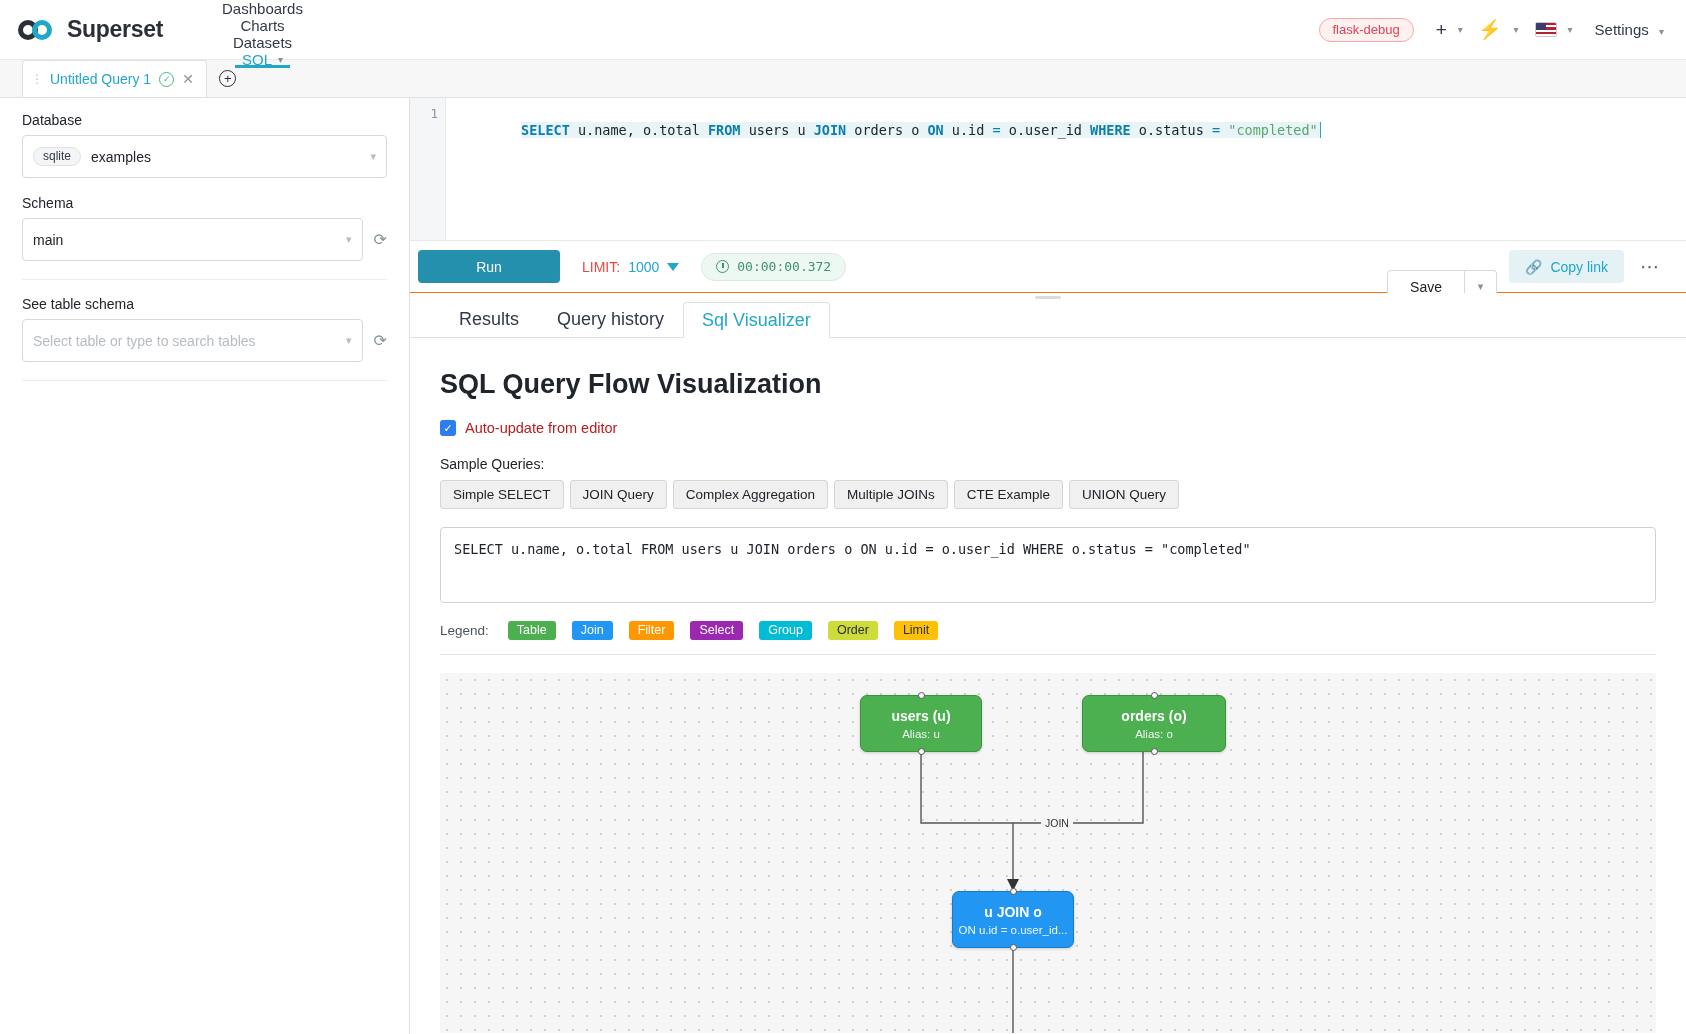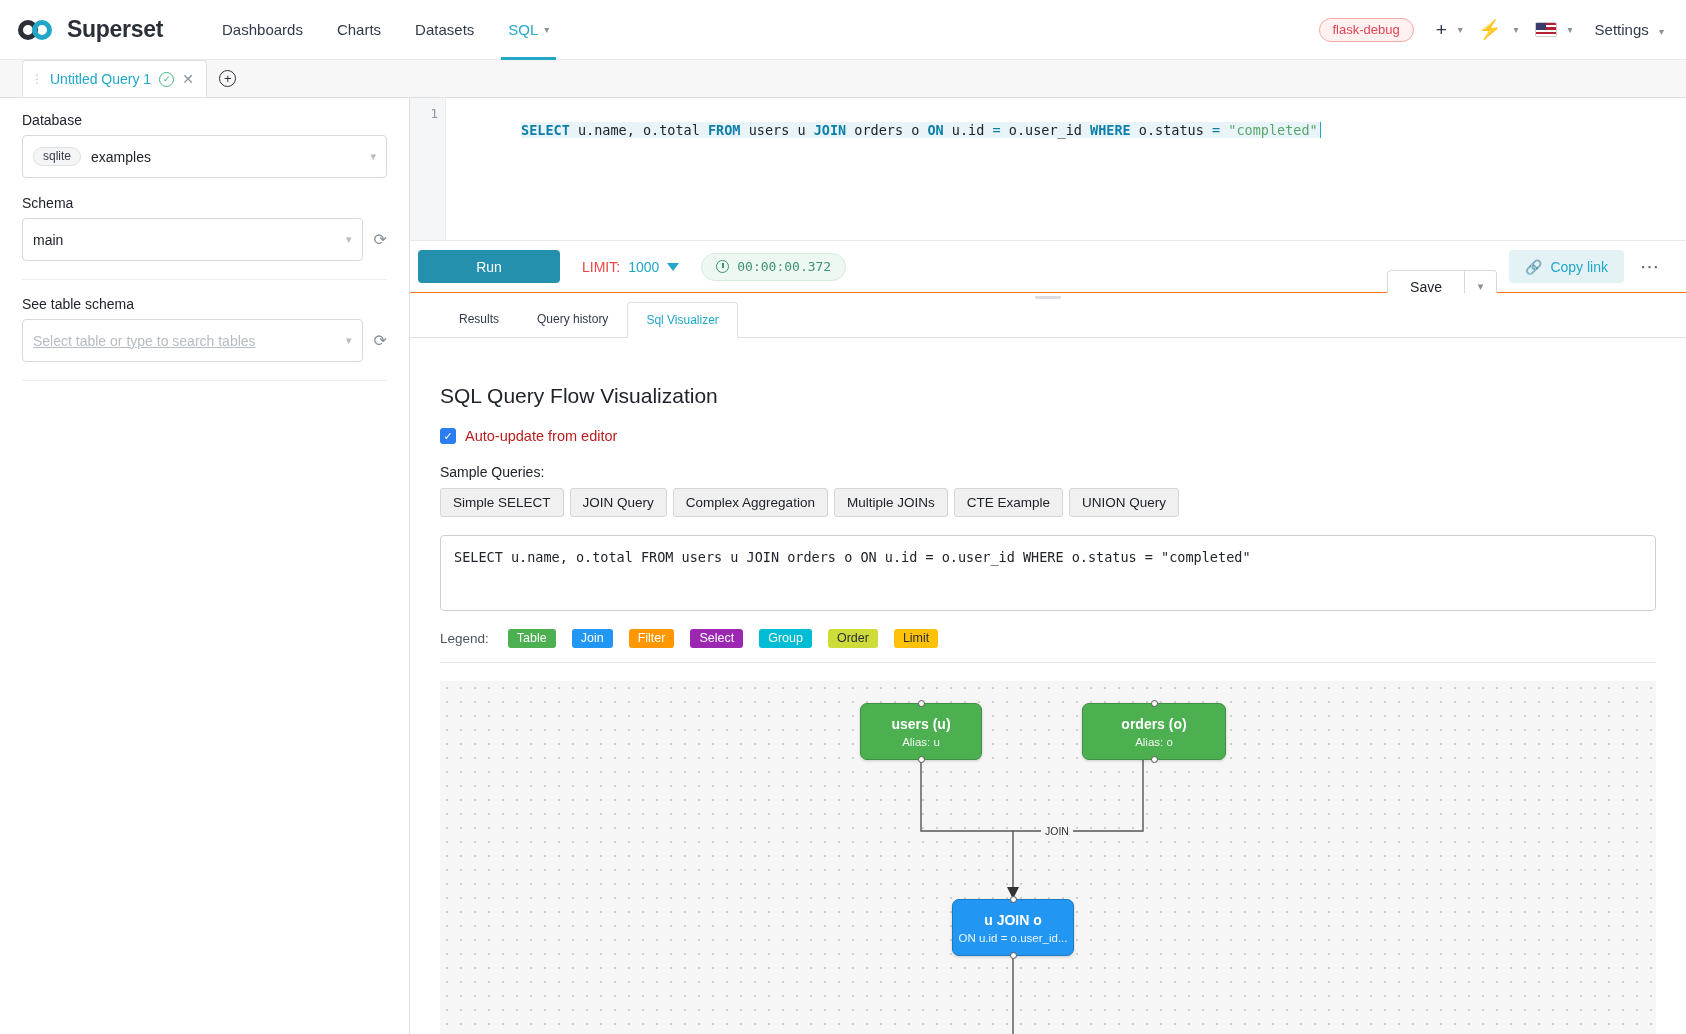--- a/index.html
+++ b/index.html
@@ -21,21 +21,21 @@
     padding: 0 22px 0 18px;
     background: #fff;
     position: relative;
   }
   .brand { display: flex; align-items: center; gap: 9px; margin-right: 42px; }
   .brand-logo { width: 40px; height: 24px; position: relative; }
   .brand-logo .ring { position: absolute; top: 2px; width: 20px; height: 20px; border-radius: 50%; border: 5px solid #2a2f38; }
   .brand-logo .ring.l { left: 0; }
   .brand-logo .ring.r { left: 14px; border-color: #20a7c9; }
   .brand-text { font-size: 23px; font-weight: bold; letter-spacing: -0.3px; color: #2a2f38; }
-  .nav-links { display: flex; align-items: center; gap: 0; height: 60px; }
+  .nav-links { display: flex; align-items: center; gap: 0; height: 60px; flex-direction: column; }
   .nav-link {
     font-size: 15px; color: #323a49; padding: 0 17px; height: 60px;
     display: flex; align-items: center; cursor: pointer; position: relative;
   }
   .nav-link.active { color: #20a7c9; }
   .nav-link.active::after {
     content: ""; position: absolute; left: 10px; right: 10px; bottom: 0;
     height: 3px; background: #20a7c9;
   }
   .caret { display: inline-block; margin-left: 6px; font-size: 10px; color: #879399; }
@@ -92,21 +92,21 @@
   .left-panel {
     width: 410px; border-right: 1px solid #e0e0e0; padding: 14px 22px 0;
     background: #fff; flex-shrink: 0;
   }
   .field-label { font-size: 14px; color: #20242b; margin-bottom: 7px; }
   .select-box {
     height: 43px; border: 1px solid #d9d9d9; border-radius: 4px; background: #fff;
     display: flex; align-items: center; padding: 0 10px; cursor: pointer; position: relative;
   }
   .select-box .val { font-size: 14px; color: #20242b; }
-  .select-box .ph { font-size: 14px; color: #b6bcc2; text-decoration: underline; }
+  .select-box .ph { font-size: 14px; color: #b6bcc2; }
   .sel-caret { margin-left: auto; color: #b6bcc2; font-size: 11px; }
   .db-pill {
     background: #f4f5f6; border: 1px solid #e0e0e0; border-radius: 11px;
     font-size: 12px; padding: 1px 9px 2px; margin-right: 10px; color: #323a49;
   }
   .field-group { margin-bottom: 17px; }
   .row-with-refresh { display: flex; align-items: center; gap: 11px; }
   .row-with-refresh .select-box { flex: 1; }
   .refresh-icon { color: #879399; font-size: 16px; cursor: pointer; line-height: 1; }
   .divider { height: 1px; background: #eceff1; margin: 18px 0 16px; }
@@ -182,31 +182,31 @@
   }
   .drag-handle .bar { width: 26px; height: 3px; background: #dadce0; border-radius: 2px; }
 
   
   .result-tabs {
     display: flex; align-items: flex-end; padding: 0 0 0 30px; height: 37px;
     border-bottom: 1px solid #e0e0e0; background: #fff;
   }
   .rtab {
     height: 36px; padding: 0 18px; display: flex; align-items: center;
-    font-size: 12px; color: #323a49; cursor: pointer;
+    font-size: 18px; color: #323a49; cursor: pointer;
     border: 1px solid transparent; border-radius: 4px 4px 0 0;
   }
   .rtab.active {
     color: #20a7c9; border-color: #e0e0e0; border-bottom-color: #fff;
     background: #fff; margin-bottom: -1px;
   }
 
   
   .viz-content { flex: 1; overflow: hidden; padding: 30px 30px 0 30px; }
-  .viz-title { font-size: 21px; font-weight: normal; color: #20242b; margin: 16px 0 20px; }
+  .viz-title { font-size: 27px; font-weight: bold; color: #20242b; margin: 1px 0 20px; }
   .chk-row { display: flex; align-items: center; gap: 9px; margin-bottom: 20px; }
   .chkbox {
     width: 16px; height: 16px; background: #2c7ef0; border-radius: 3px;
     display: flex; align-items: center; justify-content: center; color: #fff;
     font-size: 11px; cursor: pointer;
   }
   .chk-label { font-size: 14.5px; color: #b91c1c; }
   .samples-lbl { font-size: 14px; color: #20242b; margin-bottom: 8px; }
   .sample-row { display: flex; gap: 6px; margin-bottom: 18px; }
   .sample-btn {

